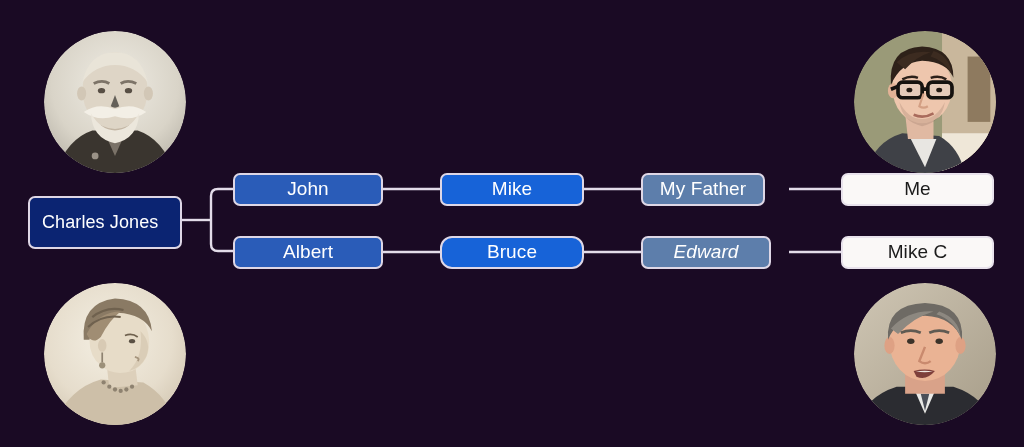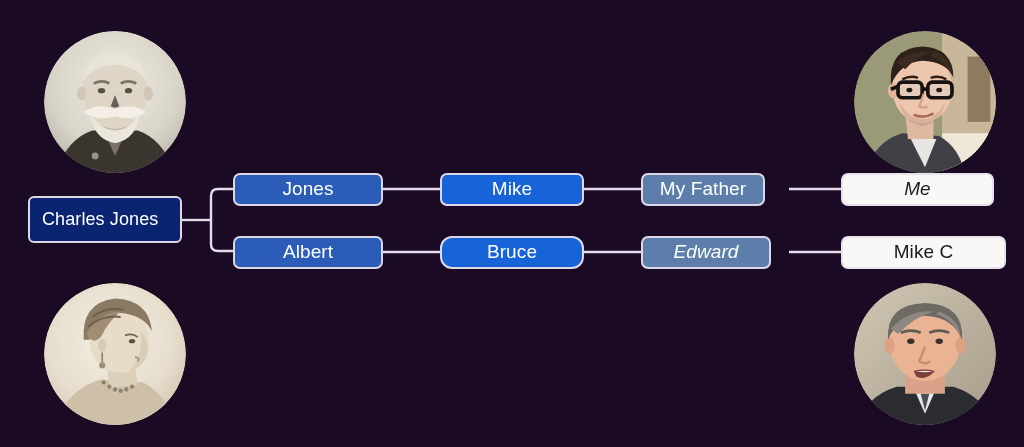--- a/index.html
+++ b/index.html
@@ -286,45 +286,45 @@
         <ellipse cx="60" cy="41" rx="2.6" ry="1.9" fill="#3b3229"></ellipse>
 
         <path d="M50 45 L46 55 Q50 58 54 55" stroke="#c98a6e" stroke-width="1.7" fill="none"></path>
 
         <path d="M42 62 Q50 60 57 62 Q51 69 44 66 Z" fill="#7e3f3a"></path>
         <path d="M43.5 62.4 Q50 61.2 55.5 62.4 Q50 63.4 43.5 62.4 Z" fill="#efe6df"></path>
       </g>
     </svg>
   </div>
 
-  <div class="node root" style="left:28px; top:196px; width:154px; height:47px; flex-direction:column; align-items:flex-start; justify-content:center;border-radius:6px;">
+  <div class="node root" style="left:28px; top:196px; width:154px; height:53px; flex-direction:column; align-items:flex-start; justify-content:center;">
     <span>Charles Jones</span>
   </div>
 
   <div class="node gen1" style="left:233px; top:173px; width:150px; height:33px;">
-    <span>Jones</span>
+    <span>John</span>
   </div>
   <div class="node gen1" style="left:233px; top:236px; width:150px; height:33px;text-align:center;">
     <span>Albert</span>
   </div>
 
   <div class="node gen2" style="left:440px; top:173px; width:144px; height:33px;">
     <span>Mike</span>
   </div>
   <div class="node gen2" style="left:440px; top:236px; width:144px; height:33px;border-radius:12px;">
     <span>Bruce</span>
   </div>
 
   <div class="node gen3" style="left:641px; top:173px; width:124px; height:33px;">
     <span>My Father</span>
   </div>
   <div class="node gen3" style="left:641px; top:236px; width:130px; height:33px;font-style:italic;">
     <span>Edward</span>
   </div>
 
-  <div class="node gen4" style="left:841px; top:173px; width:153px; height:33px;font-style:italic;">
+  <div class="node gen4" style="left:841px; top:173px; width:153px; height:33px;">
     <span>Me</span>
   </div>
-  <div class="node gen4" style="left:841px; top:236px; width:165px; height:33px;">
+  <div class="node gen4" style="left:841px; top:236px; width:153px; height:33px;">
     <span>Mike C</span>
   </div>
 
 </div>
 
 </body></html>

